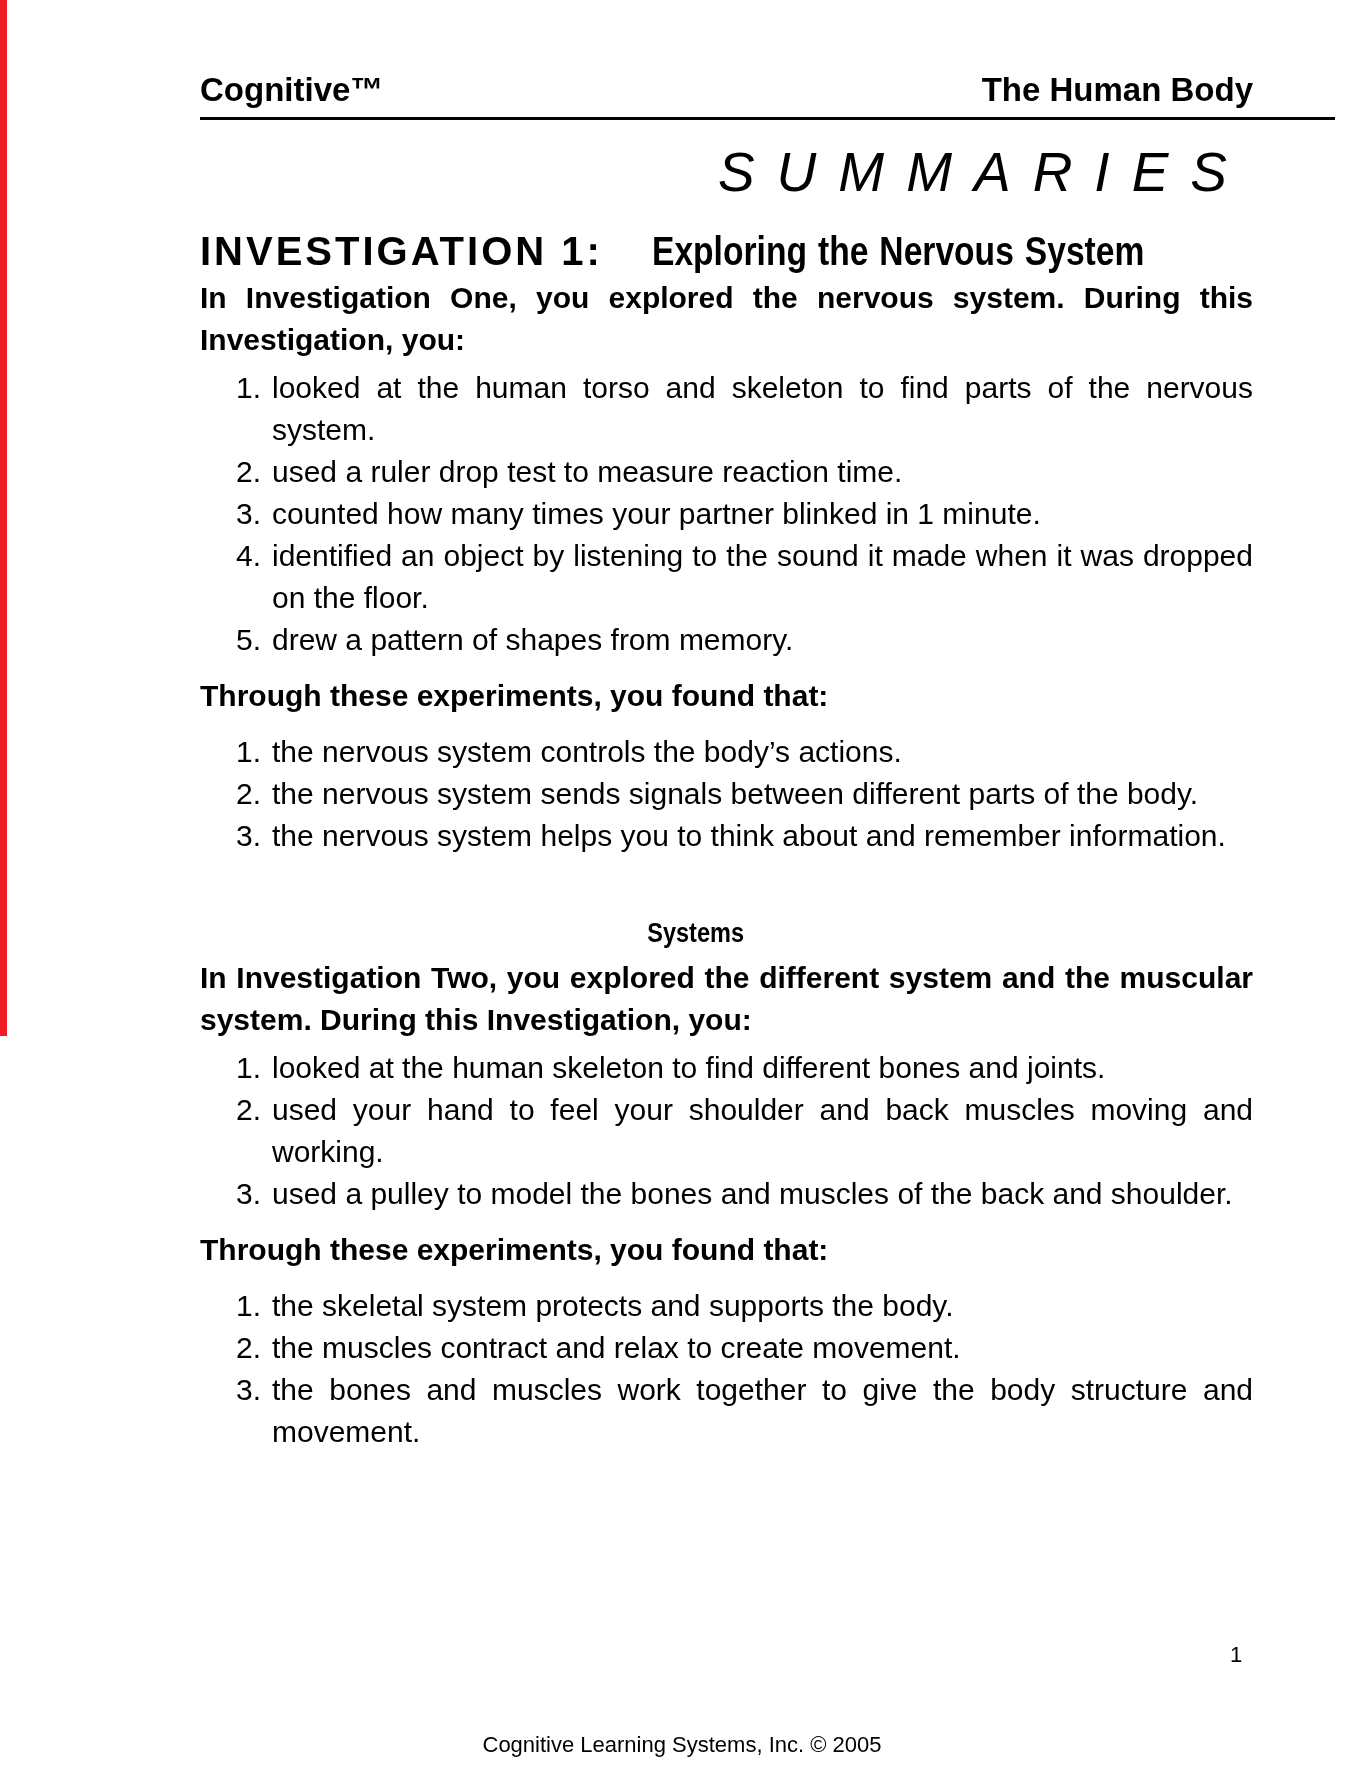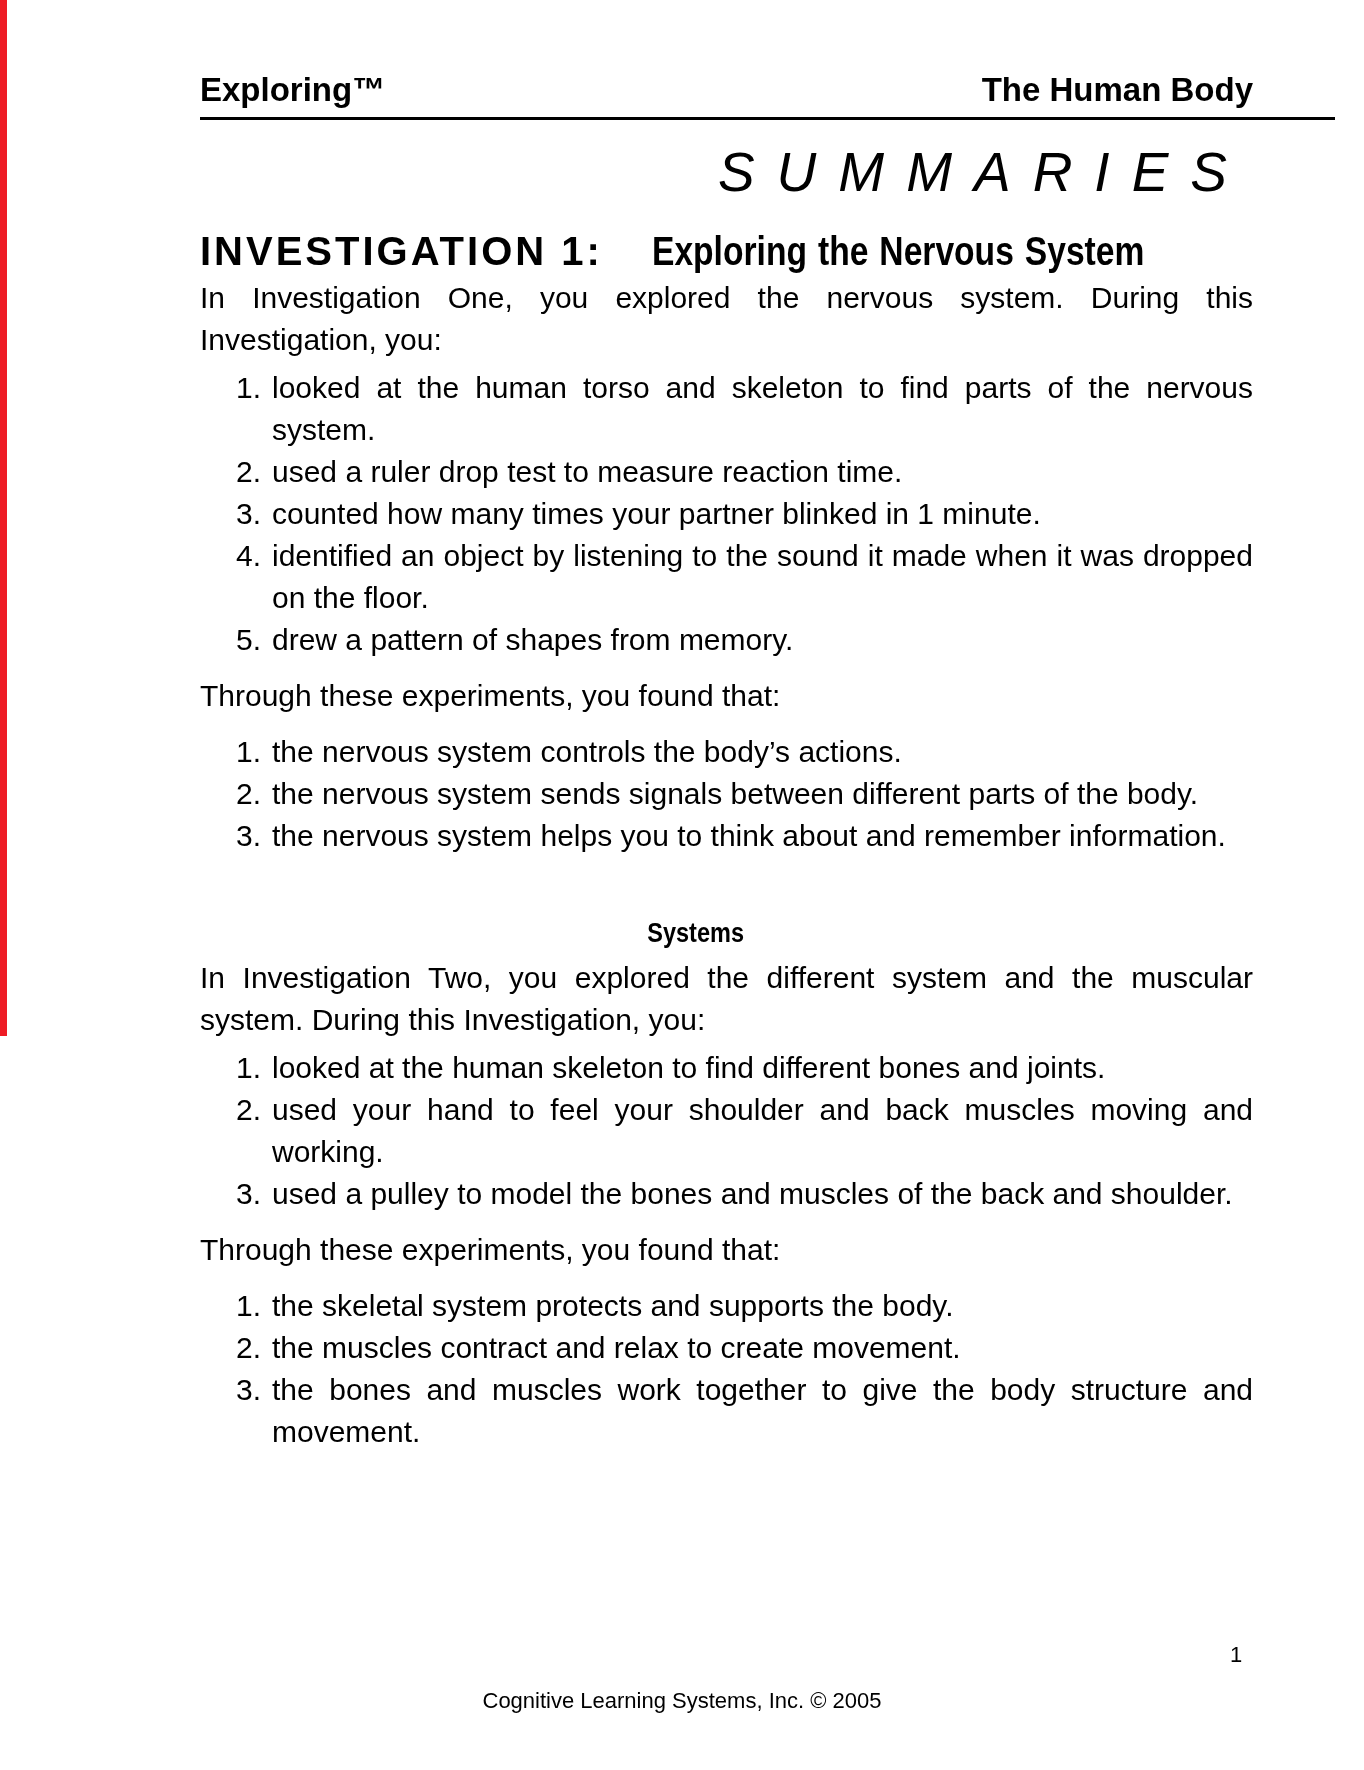--- a/index.html
+++ b/index.html
@@ -80,20 +80,21 @@
   .inv-heading-line2 .condensed2 {
     display: inline-block;
     transform: scaleX(0.84);
     transform-origin: 50% 70%;
   }
   .para {
     font-size: 30px;
     line-height: 42px;
     text-align: justify;
     margin: 2px 0 0 0;
+    font-weight: bold;
   }
   .findings-intro { margin-top: 14px; text-align: left; }
   .nlist { margin: 6px 0 0 0; }
   .nlist.findings { margin-top: 14px; }
   .nitem {
     display: flex;
     font-size: 30px;
     line-height: 42px;
   }
   .nnum {
@@ -101,21 +102,21 @@
     margin-left: 36px;
   }
   .ntext {
     flex: 1;
     text-align: justify;
   }
   .section2 { margin-top: 54px; }
   .footer-copyright {
     position: absolute;
     left: 0;
-    top: 1688px;
+    top: 1732px;
     width: 1364px;
     text-align: center;
     font-size: 22px;
     line-height: 26px;
   }
   .page-number {
     position: absolute;
     top: 1642px;
     left: 1230px;
     width: 40px;
@@ -125,21 +126,21 @@
 </style>
 </head>
 <body>
 
 <div class="page">
   <div class="red-edge"></div>
 
   <div class="content">
 
     <div class="header-row">
-      <span>Exploring™</span>
+      <span>Cognitive™</span>
       <span>The Human Body</span>
     </div>
     <hr class="header-rule">
 
     <div class="doc-title">SUMMARIES</div>
 
     <div>
       <h2 class="inv-heading">
         <span class="inv-label">INVESTIGATION 1:</span>
         <span class="inv-title">Exploring the Nervous System</span>

